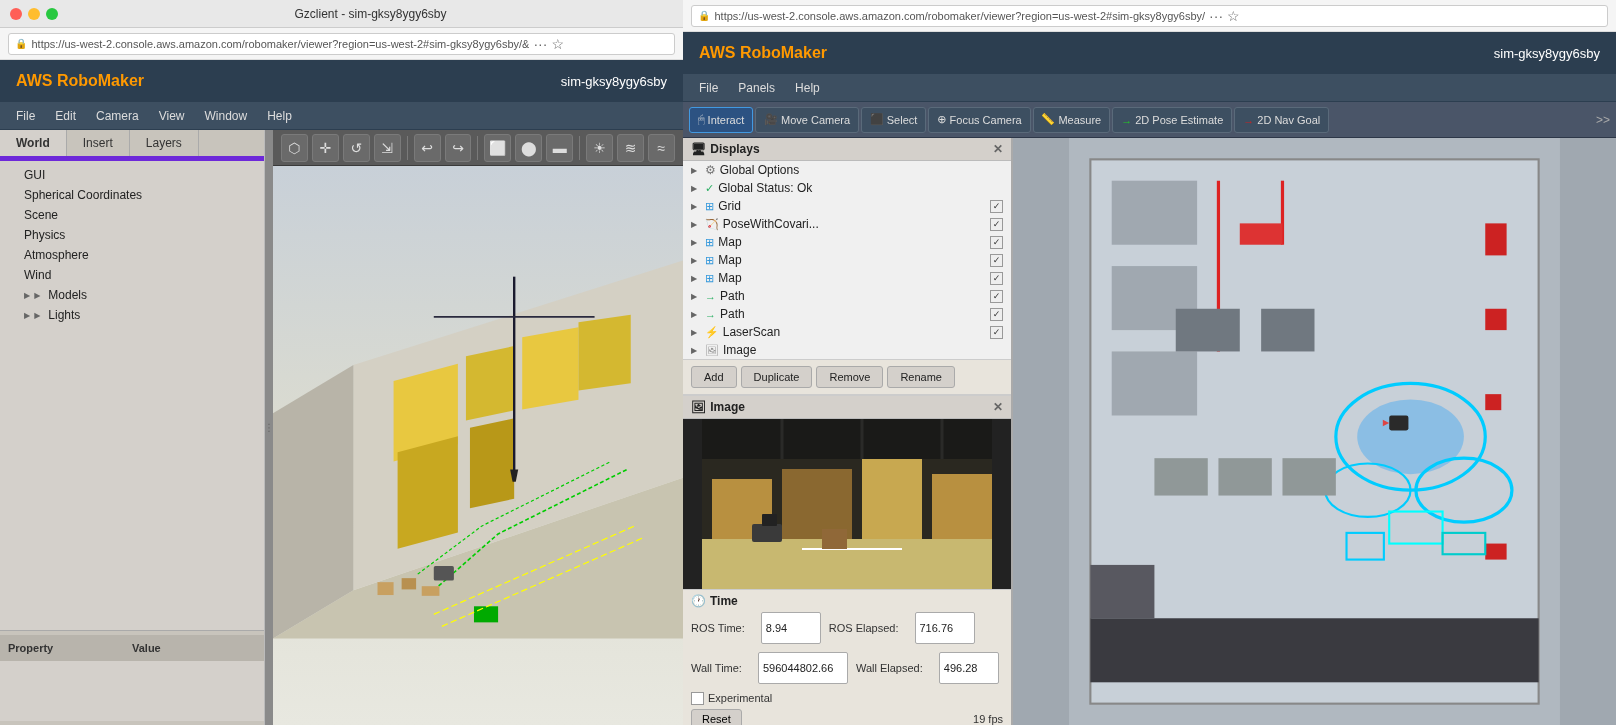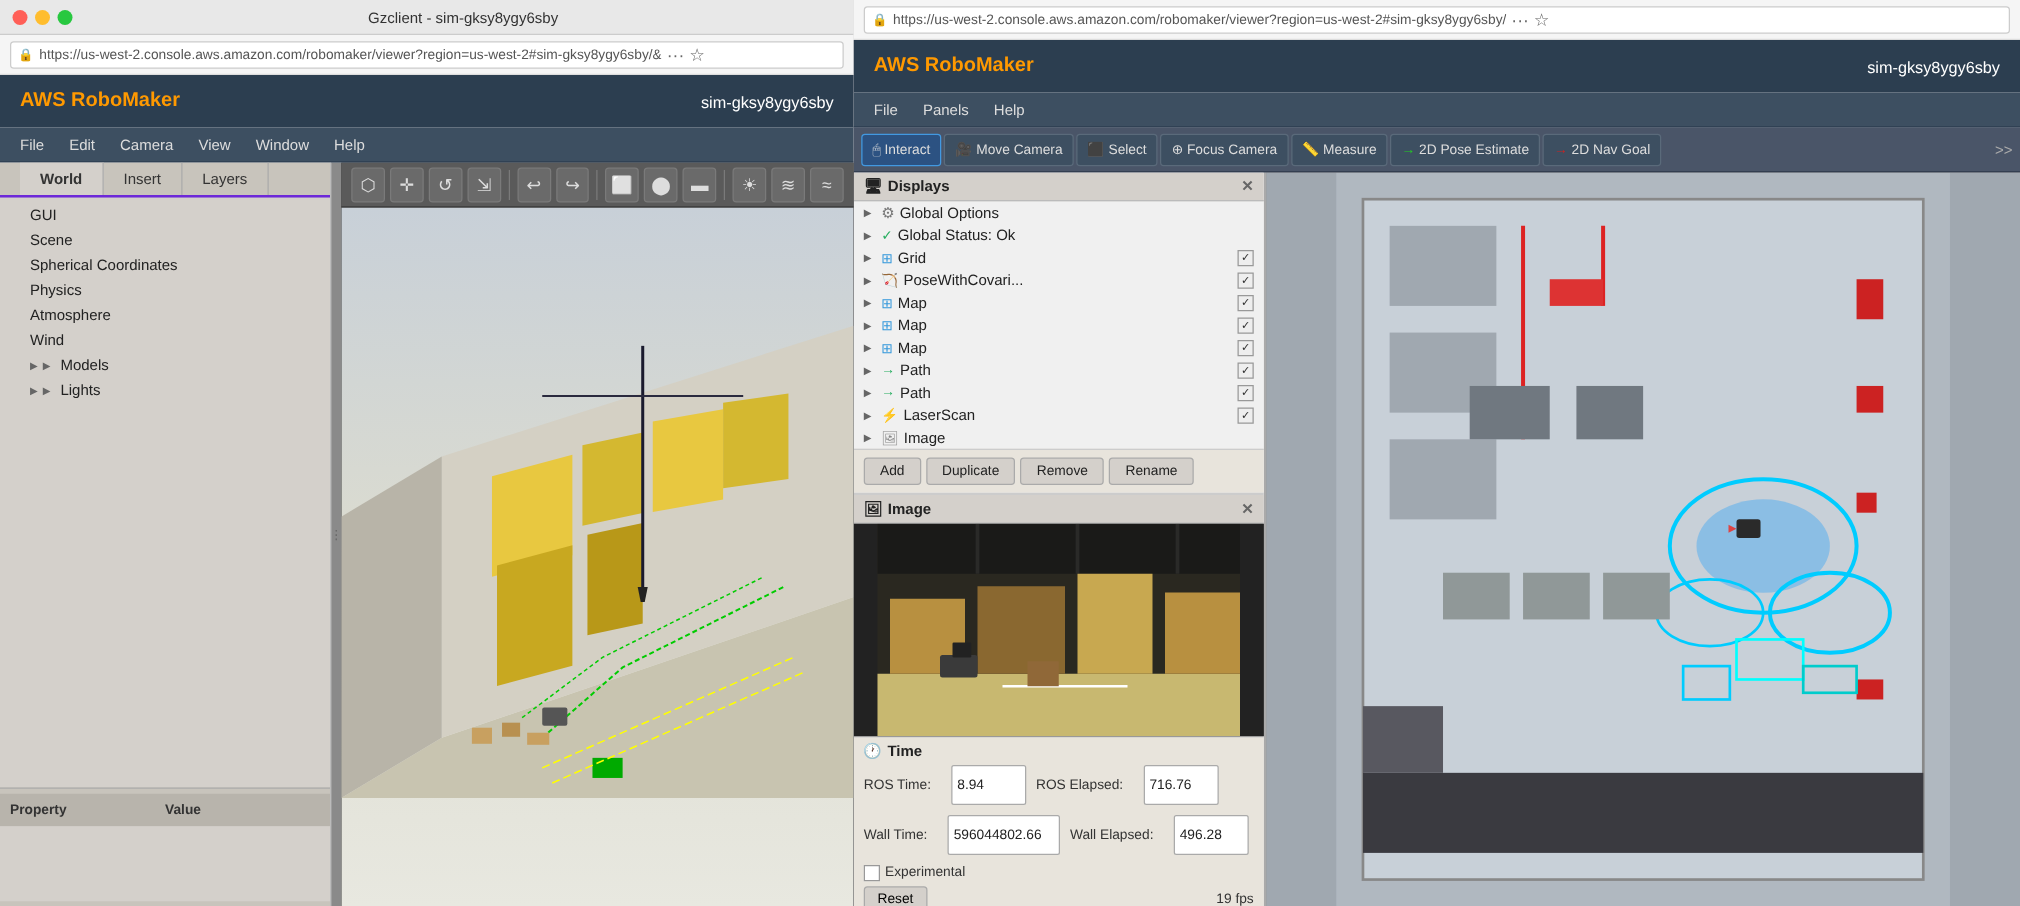--- a/index.html
+++ b/index.html
@@ -34,21 +34,21 @@
 
     
     .menu-bar { height: 28px; background: #3d4f61; display: flex; align-items: center; padding: 0 8px; gap: 4px; border-bottom: 1px solid #2c3e50; }
     .menu-item { color: #ddd; font-size: 12px; padding: 3px 8px; cursor: pointer; border-radius: 3px; }
 
     
     .main-content { display: flex; flex: 1; overflow: hidden; }
 
     
     .sidebar { width: 265px; background: #d4d0cb; border-right: 1px solid #bbb; display: flex; flex-direction: column; flex-shrink: 0; }
-    .sidebar-tabs { display: flex; background: #c8c4bc; border-bottom: 2px solid #6d28d9; padding-left: 16px; }
+    .sidebar-tabs { display: flex; background: #c8c4bc; border-bottom: 5px solid #6d28d9; }
     .sidebar-tab { padding: 6px 16px; font-size: 12px; cursor: pointer; color: #333; border-right: 1px solid #aaa; }
     .sidebar-tab.active { background: #d4d0cb; font-weight: bold; }
     .sidebar-tree { flex: 1; overflow-y: auto; padding: 4px 0; }
     .tree-item { padding: 3px 12px; font-size: 12px; color: #222; cursor: pointer; display: flex; align-items: center; gap: 4px; }
     .tree-item.expandable::before { content: '▶'; font-size: 8px; color: #666; }
     .tree-item.indent { padding-left: 24px; text-align: center; }
     .sidebar-bottom { background: #c8c4bc; border-top: 1px solid #aaa; padding: 4px 0; }
     .prop-header { display: flex; background: #b8b4ac; padding: 7px 8px; }
     .prop-col { font-size: 11px; font-weight: bold; color: #333; }
     .prop-col.property { flex: 1; }
@@ -145,22 +145,22 @@
     <div class="sidebar">
 
       <div class="sidebar-tabs">
         <div class="sidebar-tab active">World</div>
         <div class="sidebar-tab">Insert</div>
         <div class="sidebar-tab">Layers</div>
       </div>
 
       <div class="sidebar-tree">
         <div class="tree-item indent">GUI</div>
+        <div class="tree-item indent">Spherical Coordinates</div>
         <div class="tree-item indent">Scene</div>
-        <div class="tree-item indent">Spherical Coordinates</div>
         <div class="tree-item indent">Physics</div>
         <div class="tree-item indent">Atmosphere</div>
         <div class="tree-item indent">Wind</div>
         <div class="tree-item indent expandable" style="list-style:none;">
           <span style="font-size:8px;color:#666;margin-right:4px;">▶</span>Models
         </div>
         <div class="tree-item indent expandable" style="list-style:none;">
           <span style="font-size:8px;color:#666;margin-right:4px;">▶</span>Lights
         </div>
       </div>

